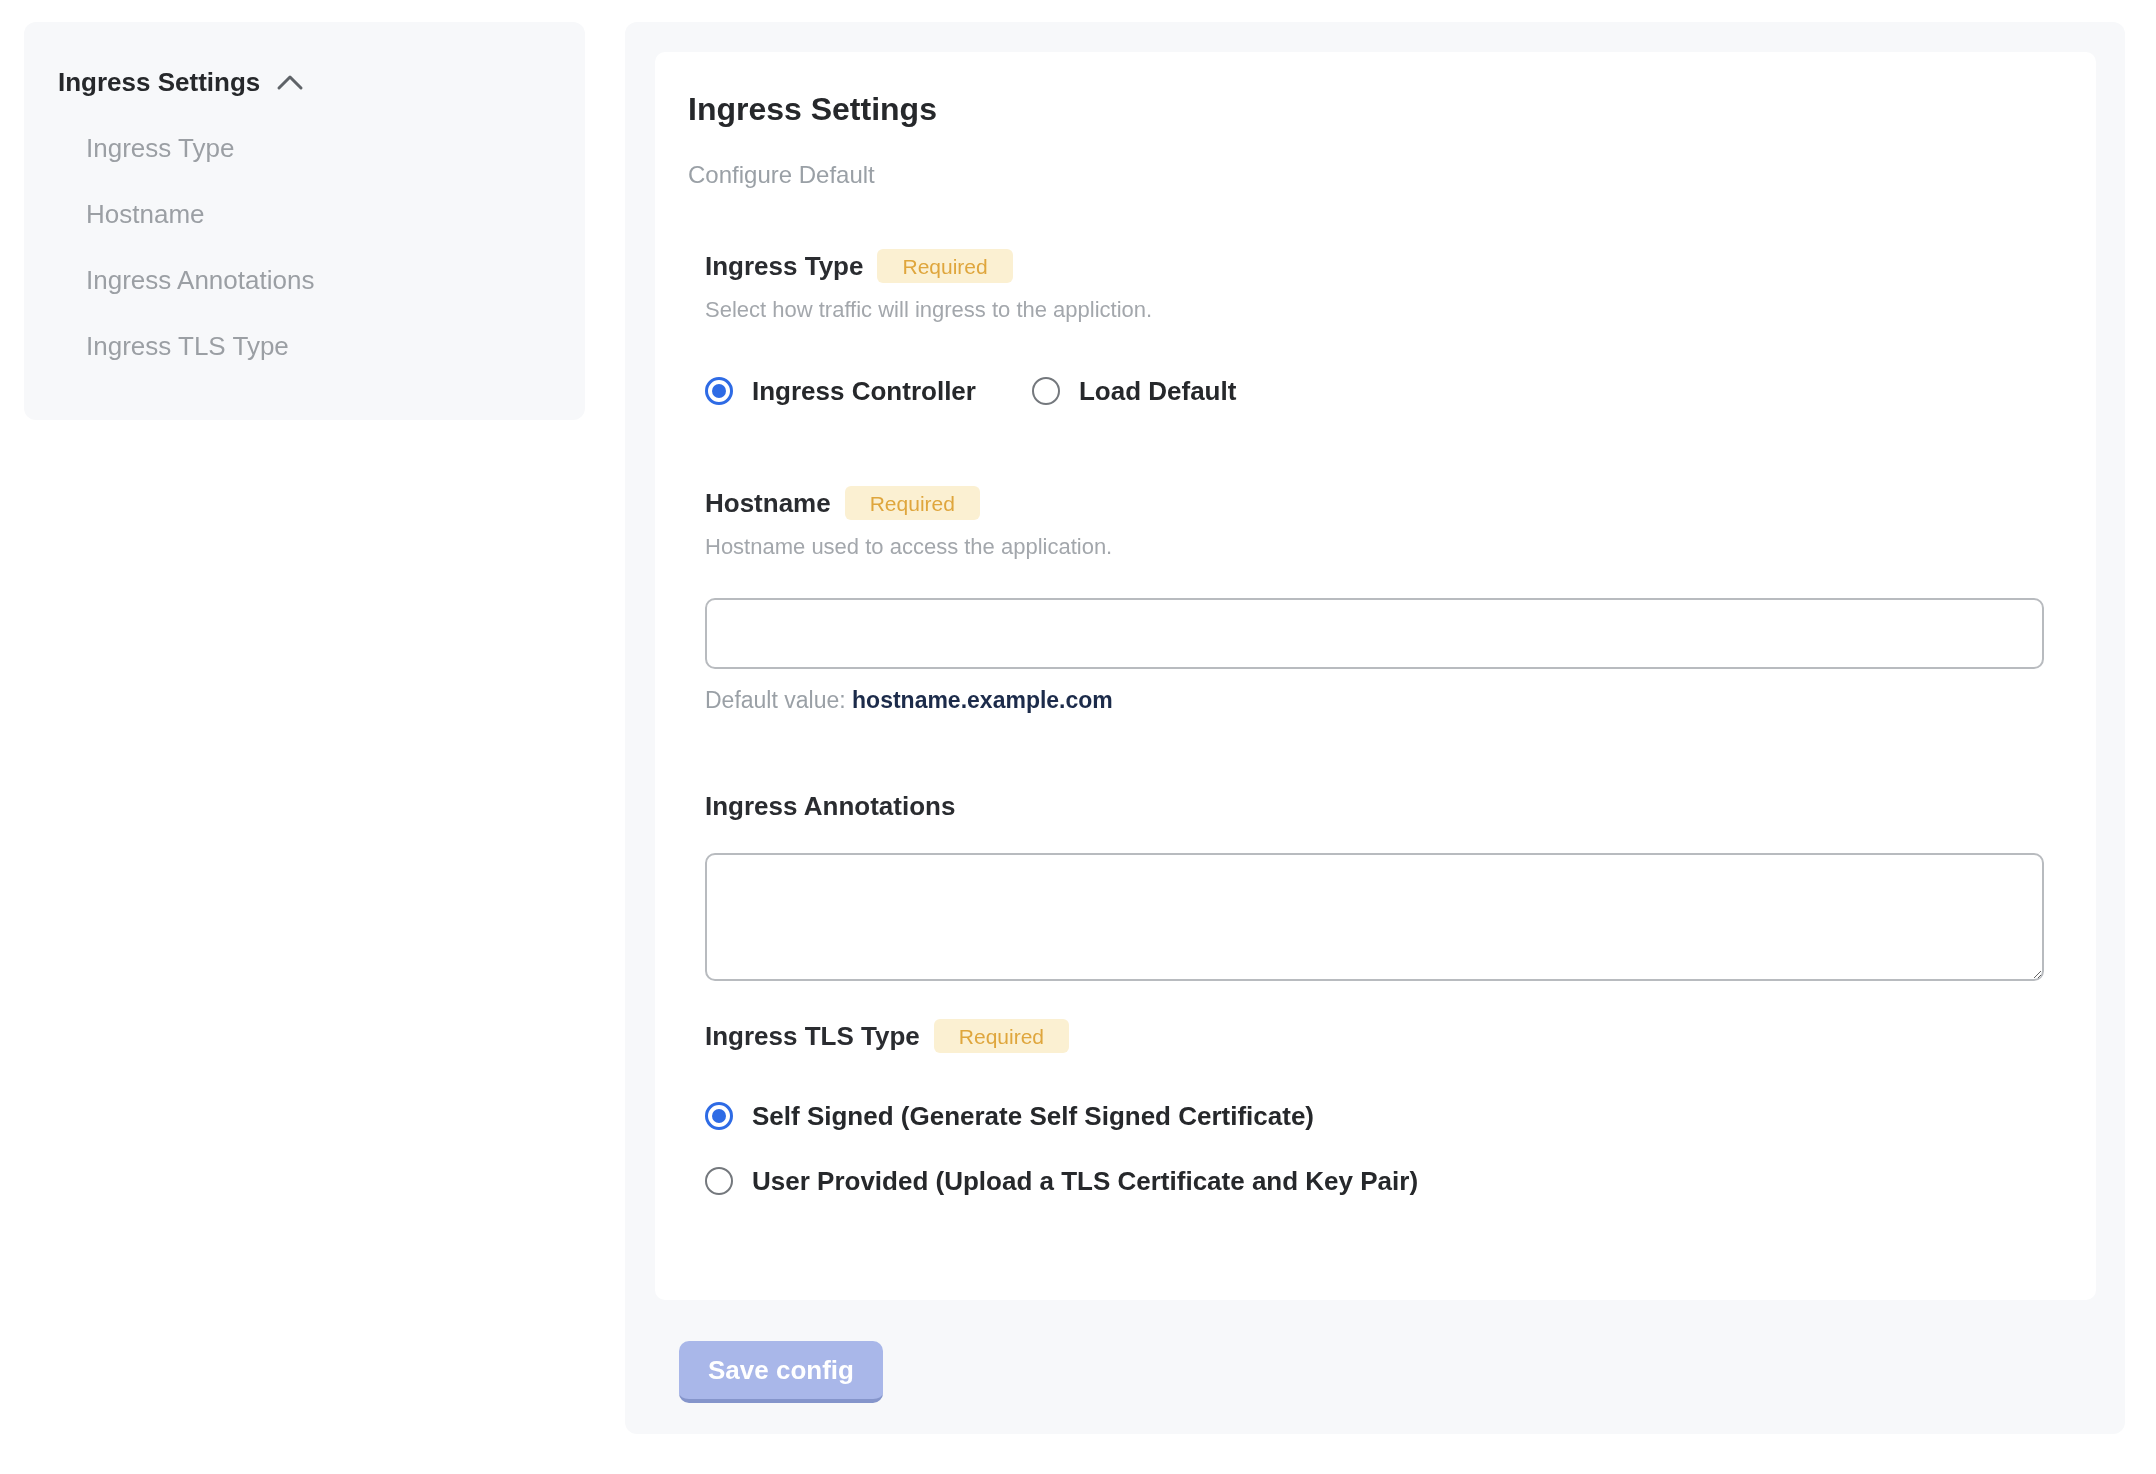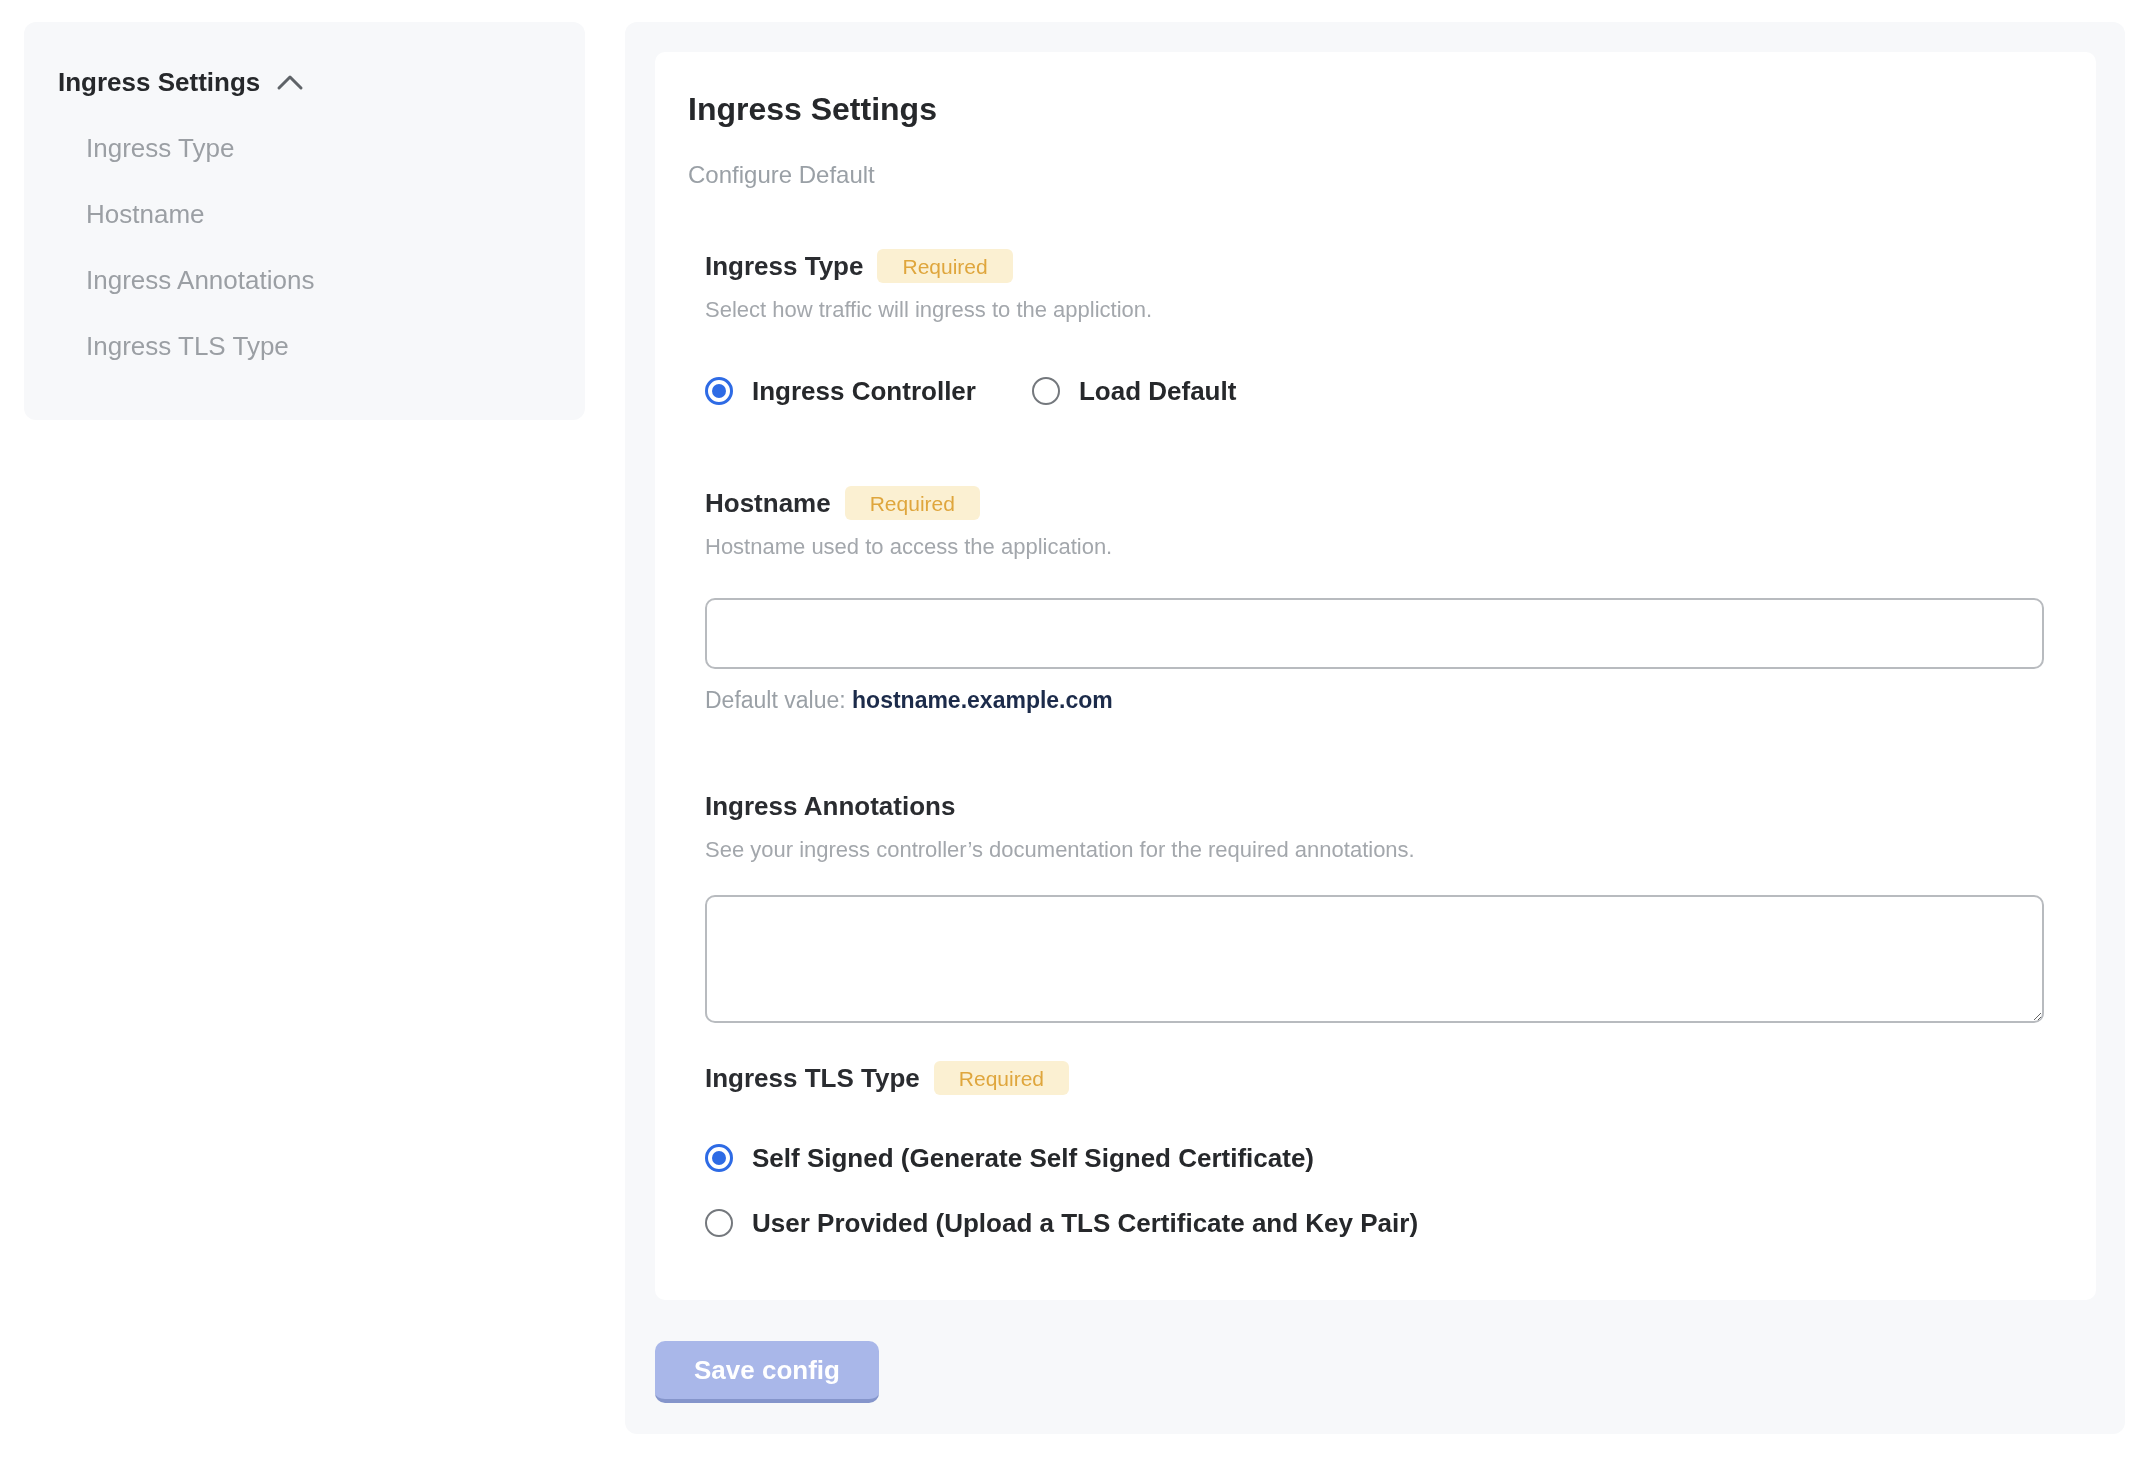--- a/index.html
+++ b/index.html
@@ -163,29 +163,30 @@
     resize: both;
   }
 
   .radio-stack { margin-top: 46px; }
   .radio-stack .radio-option + .radio-option { margin-top: 31px; }
 
   
   .save-row { margin-top: 41px; }
   .save-button {
     display: inline-block;
-    width: 224px; height: 62px;
+    width: 204px; height: 62px;
     background: #a9b7e9;
     border: none;
     border-bottom: 4px solid #8595cb;
     border-radius: 10px;
     color: #ffffff;
     font-size: 26px; font-weight: 700;
     font-family: "Liberation Sans", sans-serif;
     cursor: pointer;
+    margin-left: 24px;
   }
 </style>
 </head>
 <body>
 
 <nav class="sidebar">
   <div class="sidebar-heading">
     <span>Ingress Settings</span>
     <span class="chevron-up">
       <svg width="28" height="18" viewBox="0 0 28 18">
@@ -234,21 +235,20 @@
         </div>
         <div class="helper">Hostname used to access the application.</div>
         <input type="text" class="text-input" placeholder="" value="" style="">
         <div class="default-line"><span>Default value: </span><span class="default-value">hostname.example.com</span></div>
       </div>
 
       <div class="section-annotations">
         <div class="section-label-row">
           <span class="section-label">Ingress Annotations</span>
         </div>
-        <div class="helper">See your ingress controller’s documentation for the required annotations.</div>
         <textarea class="textarea-input" style=""></textarea>
       </div>
 
       <div class="section-tls">
         <div class="section-label-row">
           <span class="section-label">Ingress TLS Type</span>
           <span class="badge">Required</span>
         </div>
         <div class="radio-stack">
           <div class="radio-option">

